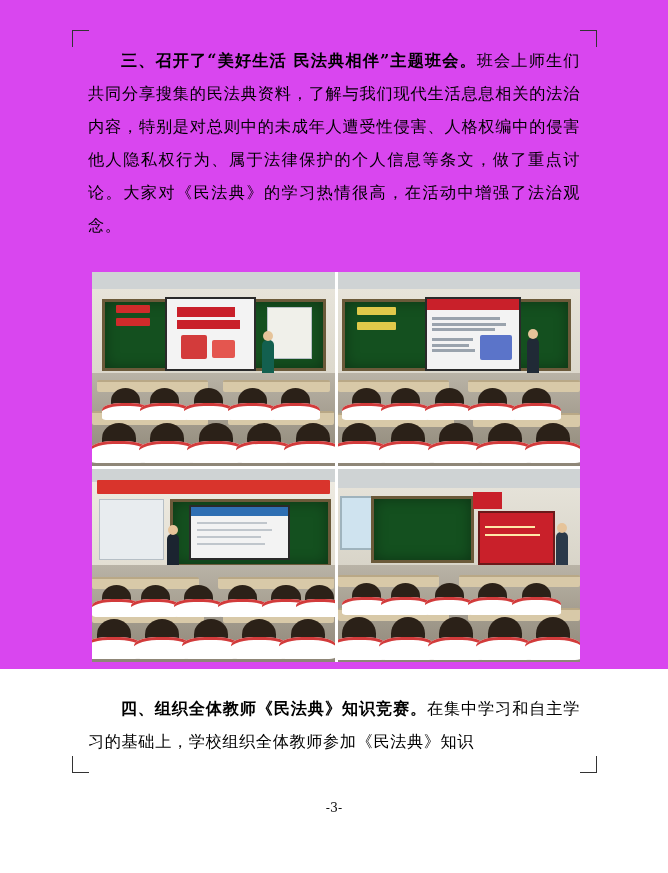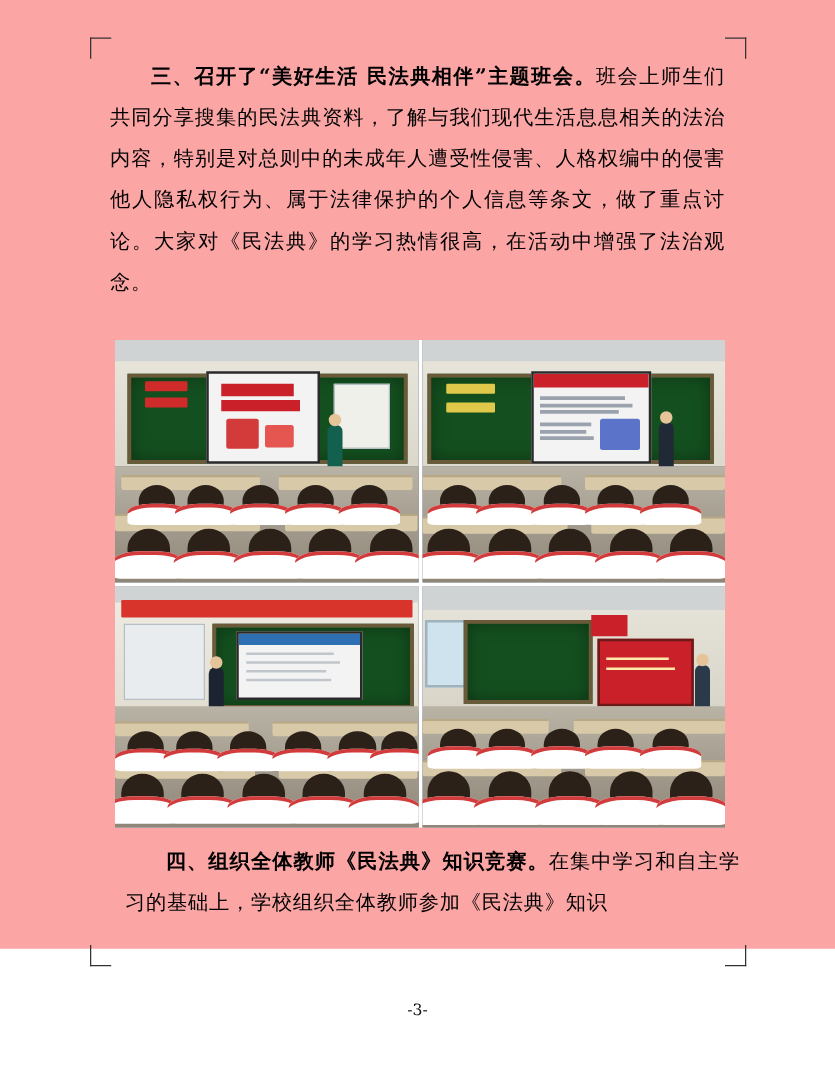--- a/index.html
+++ b/index.html
@@ -13,22 +13,22 @@
     position: relative;
     font-family: "DejaVu Serif", "Liberation Serif", serif;
     color: #000000;
     overflow: hidden;
   }
 
   .page {
     position: absolute;
     left: 0; top: 0;
     width: 668px;
-    height: 759px;
-    background: #fca5a5;
+    height: 669px;
+    background: #d946ef;
   }
 
   
   .mark {
     position: absolute;
     width: 16px;
     height: 16px;
     border: 0 solid #333;
   }
   .mark.tl { left: 72px;  top: 30px;  border-left-width: 1px; border-top-width: 1px; }
@@ -252,19 +252,19 @@
         <div class="pupil" style="left:2%;  top:77%; width:14%; height:17%;"></div>
         <div class="pupil" style="left:22%; top:77%; width:14%; height:17%;"></div>
         <div class="pupil" style="left:42%; top:77%; width:14%; height:17%;"></div>
         <div class="pupil" style="left:62%; top:77%; width:14%; height:17%;"></div>
         <div class="pupil" style="left:82%; top:77%; width:14%; height:17%;"></div>
       </div>
     </div>
 
   </div>
 
-  <div class="body-area" style="top:672px;margin-left:12px;">
+  <div class="body-area" style="top:692px;">
     <p class="para"><span class="indent"></span><b>四、组织全体教师《民法典》知识竞赛。</b><span>在集中学习和自主学习的基础上，学校组织全体教师参加《民法典》知识</span></p>
   </div>
 
   <div class="footer">-3-</div>
 
 </div>
 
 </body></html>

